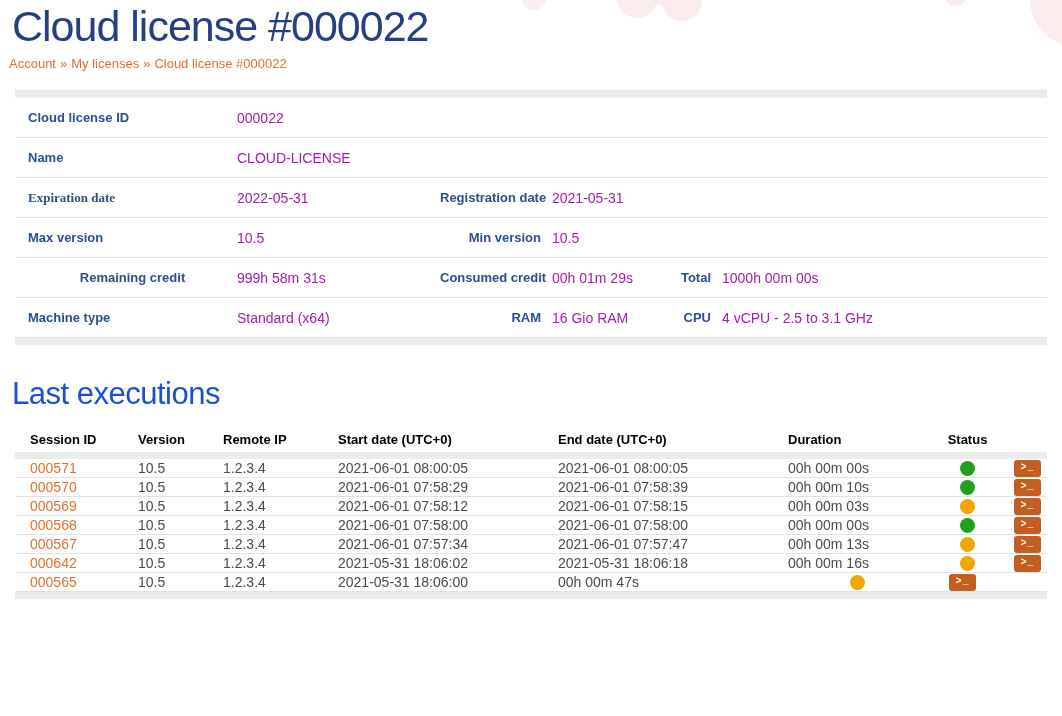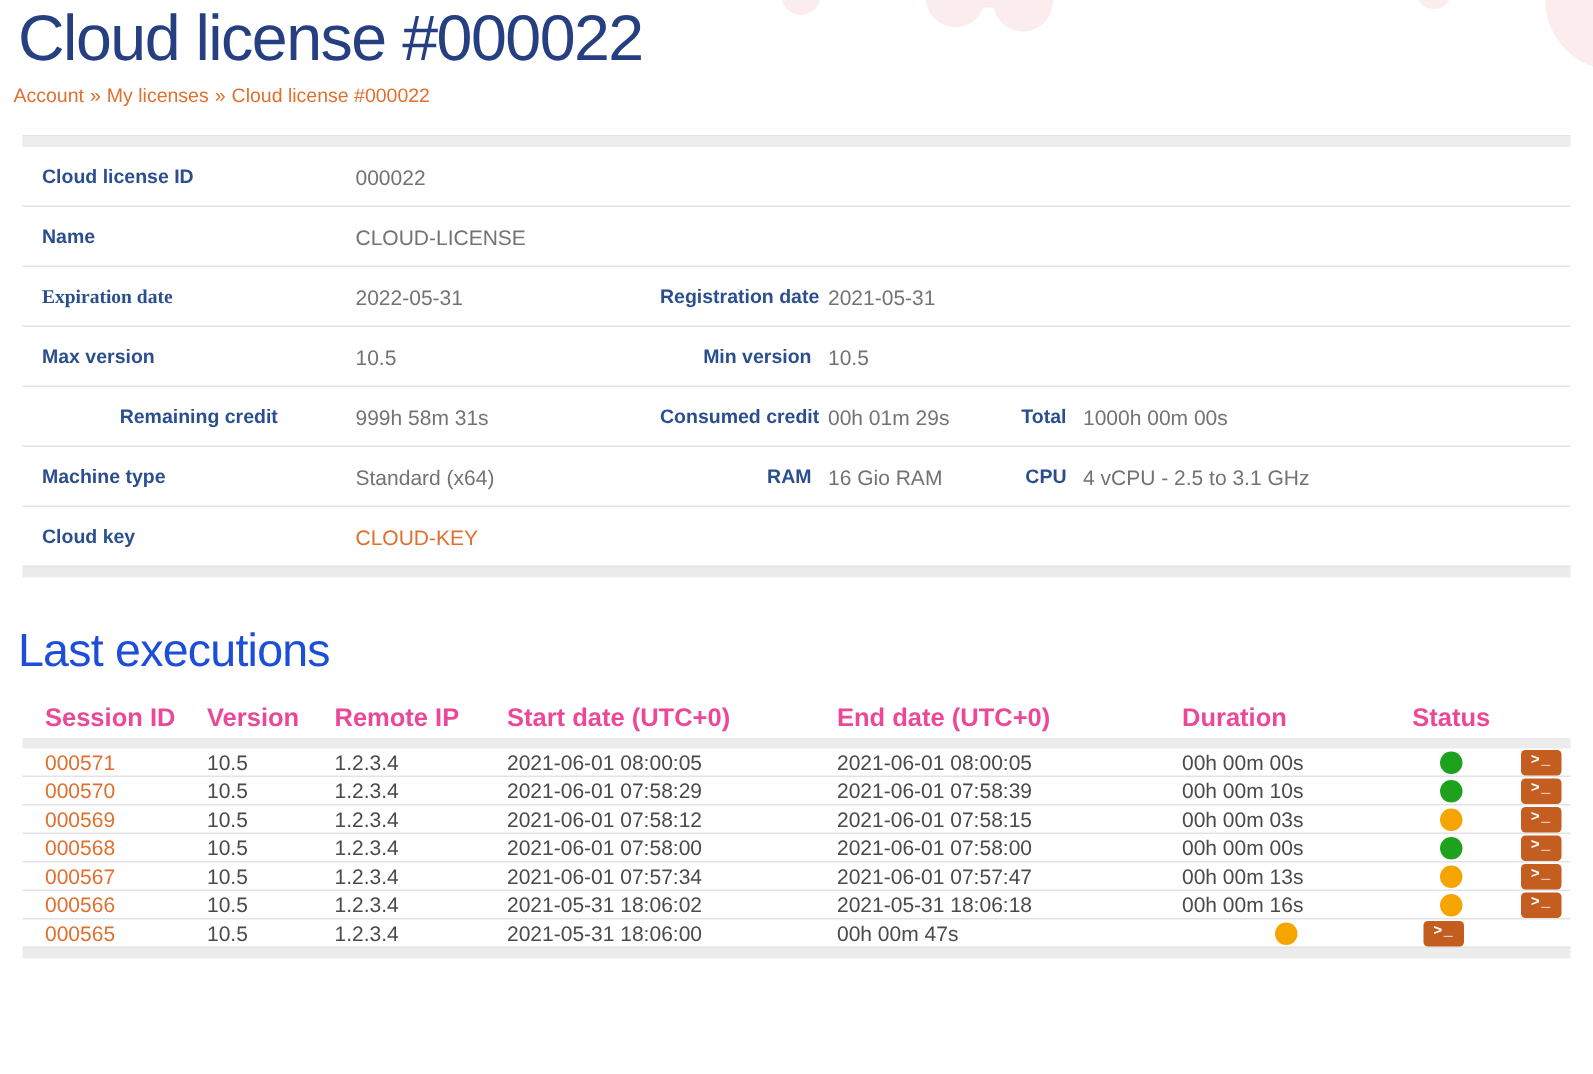--- a/index.html
+++ b/index.html
@@ -46,43 +46,43 @@
     border-bottom: 1px solid #e3e3e3;
   }
   .d-label {
     font-weight: bold;
     color: #2b4f8e;
     padding-left: 13px;
     font-size: 13px;
     white-space: nowrap;
   }
   .d-label.right { text-align: right; padding-left: 0; padding-right: 11px; }
-  .d-value { color: #737373; font-size: 14px; white-space: nowrap; }
+  .d-value { color: #a21caf; font-size: 14px; white-space: nowrap; }
   .d-value.link { color: #e0702f; cursor: pointer; }
 
   
   h2.section-heading {
     margin-top: 31px;
     font-size: 31px;
     font-weight: 200;
     letter-spacing: -0.5px;
     color: #1d4ed8;
     margin-left: -3px;
   }
   .exec-table { margin-top: 14px; }
   .exec-grid-row {
     display: grid;
     grid-template-columns: 115px 85px 115px 220px 230px 155px 65px 1fr;
     align-items: center;
   }
   .exec-header { height: 26px; }
   .exec-header .col-h {
     font-weight: bold;
-    color: #ec4899;
-    font-size: 17px;
+    color: #000000;
+    font-size: 13px;
     padding-left: 8px;
     white-space: nowrap;
   }
   .exec-header .col-h.first { padding-left: 15px; }
   .exec-row { height: 19px; border-bottom: 1px solid #e3e3e3; font-size: 14px; }
   .exec-row > div { padding-left: 8px; white-space: nowrap; }
   .exec-row .session-link { padding-left: 15px; color: #e0702f; cursor: pointer; }
   .status-cell { display: flex; justify-content: center; padding-left: 0 !important; }
   .status-dot { width: 15px; height: 15px; border-radius: 50%; display: inline-block; }
   .status-dot.success { background: #1ea21e; }
@@ -152,24 +152,20 @@
           <span class="d-value" style="grid-column: 6;">1000h 00m 00s</span>
         </div>
         <div class="d-row">
           <span class="d-label" style="grid-column: 1;">Machine type</span>
           <span class="d-value" style="grid-column: 2;">Standard (x64)</span>
           <span class="d-label right" style="grid-column: 3;">RAM</span>
           <span class="d-value" style="grid-column: 4;">16 Gio RAM</span>
           <span class="d-label right" style="grid-column: 5;">CPU</span>
           <span class="d-value" style="grid-column: 6;">4 vCPU - 2.5 to 3.1 GHz</span>
         </div>
-        <div class="d-row">
-          <span class="d-label" style="grid-column: 1;">Cloud key</span>
-          <span class="d-value link" style="grid-column: 2 / 7;">CLOUD-KEY</span>
-        </div>
       </div>
     <div class="gray-strip"></div>
   </div>
 
   <h2 class="section-heading">Last executions</h2>
 
   <div class="exec-table">
     <div class="exec-grid-row exec-header">
       <div class="col-h first">Session ID</div>
       <div class="col-h">Version</div>
@@ -246,21 +242,21 @@
           <div>2021-06-01 07:57:47</div>
           <div>00h 00m 13s</div>
           <div class="status-cell">
             <span class="status-dot warning"></span>
           </div>
           <div class="term-cell">
             <div class="terminal-btn">&gt;_</div>
           </div>
         </div>
         <div class="exec-grid-row exec-row">
-          <div class="session-link">000566</div>
+          <div class="session-link">000642</div>
           <div>10.5</div>
           <div>1.2.3.4</div>
           <div>2021-05-31 18:06:02</div>
           <div>2021-05-31 18:06:18</div>
           <div>00h 00m 16s</div>
           <div class="status-cell">
             <span class="status-dot warning"></span>
           </div>
           <div class="term-cell">
             <div class="terminal-btn">&gt;_</div>

